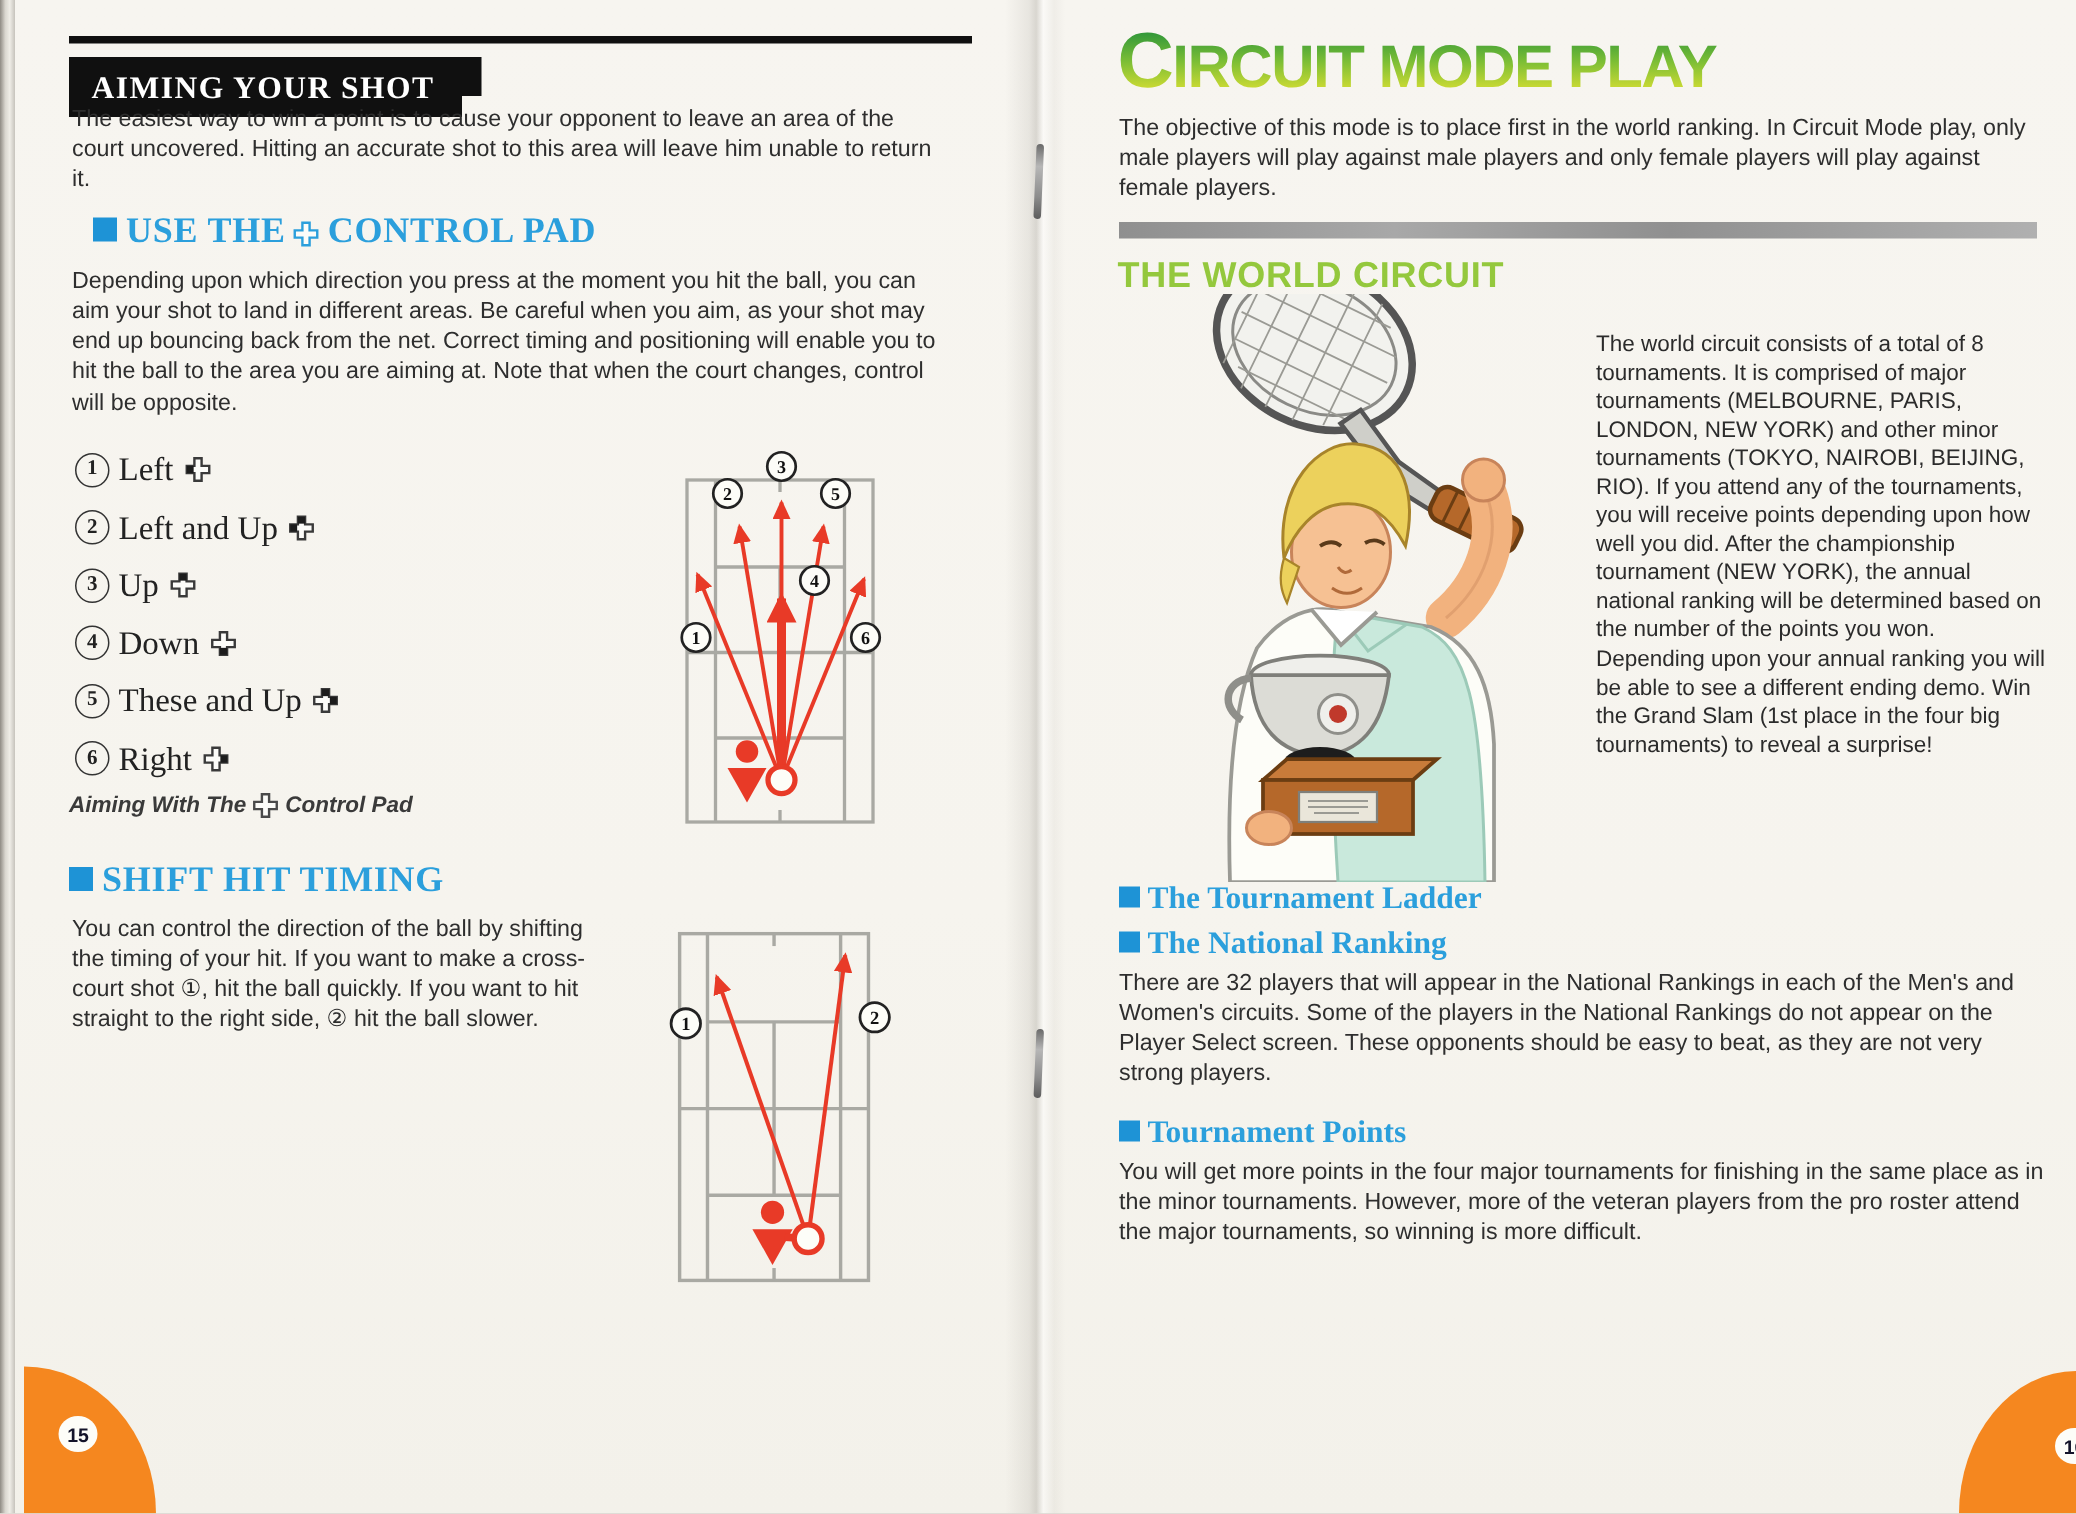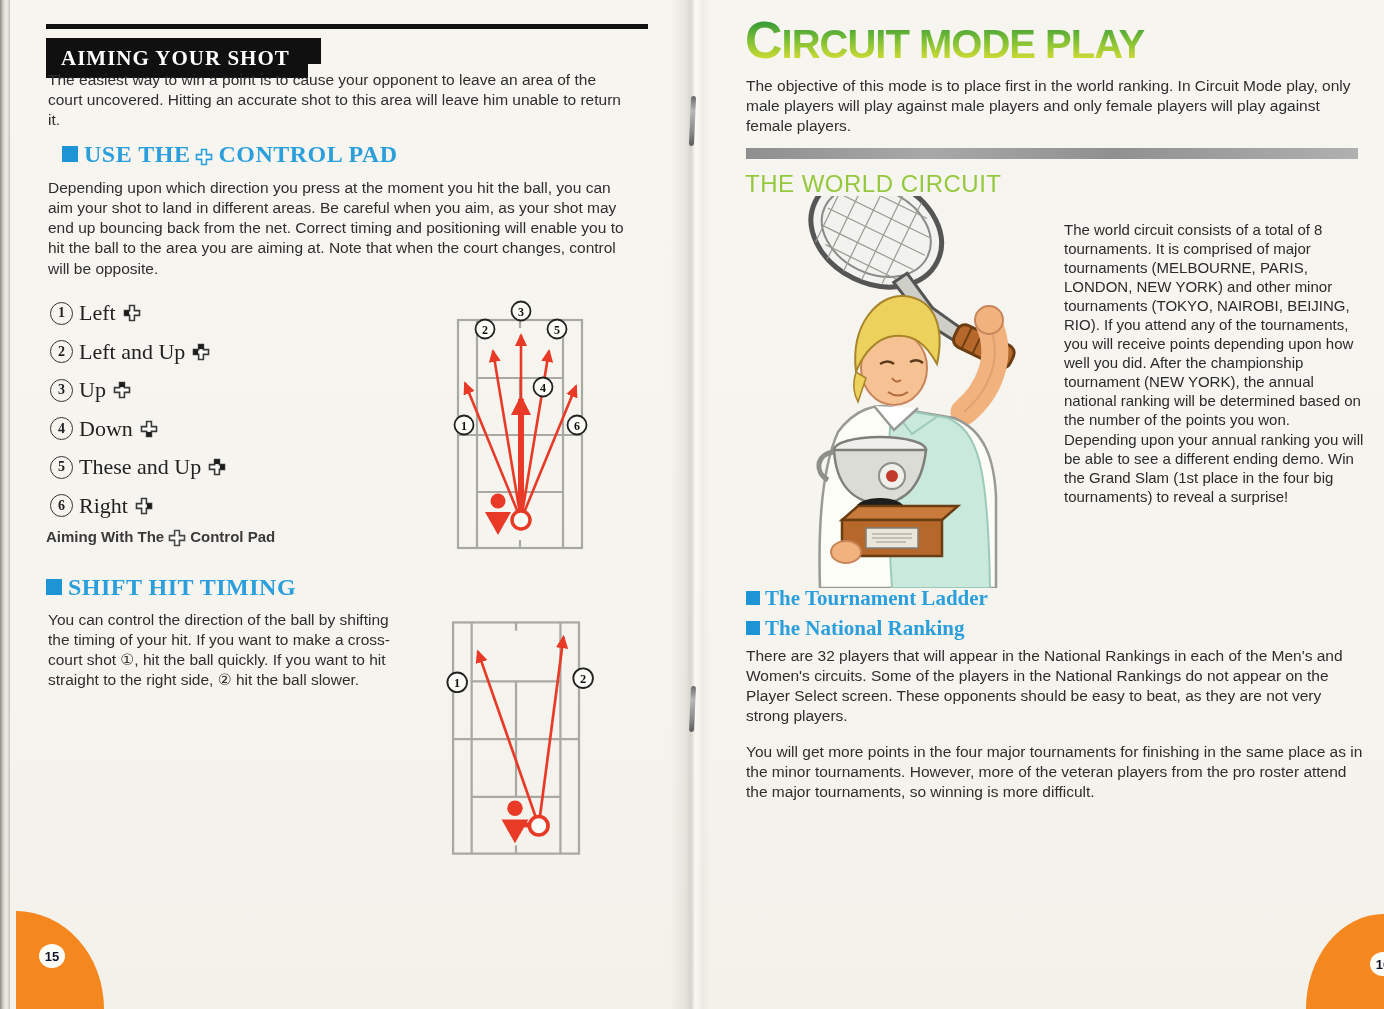--- a/index.html
+++ b/index.html
@@ -34,33 +34,33 @@
   .bh2{left:46px;top:574px;}
   .body1{position:absolute;left:48px;top:178px;width:590px;}
   .body2{position:absolute;left:48px;top:610px;width:356px;}
   .aim-list{position:absolute;left:50px;top:294px;margin:0;padding:0;list-style:none;}
   .aim-list li{height:38.5px;display:flex;align-items:center;
     font-family:"Liberation Serif","DejaVu Serif",serif;font-size:22px;color:#222;}
   .cnum{display:inline-flex;align-items:center;justify-content:center;width:21px;height:21px;
     border:1.6px solid #333;border-radius:50%;font-size:14px;font-weight:bold;margin-right:6px;flex:0 0 auto;
     font-family:"Liberation Serif","DejaVu Serif",serif;}
   .aim-list .pad{margin-left:7px;}
-  .caption{position:absolute;left:46px;top:528px;font-size:15px;font-weight:bold;color:#3a3a3a;}
+  .caption{position:absolute;left:46px;top:528px;font-size:15px;font-weight:bold;color:#3a3a3a;font-style:italic;}
   .caption .pad{margin:0 4px;vertical-align:-3px;}
   .bh-pad{margin:0 5px;vertical-align:-2px;}
   .court{position:absolute;}
   .court1{left:444px;top:298px;width:152px;height:266px;}
   .court2{left:422px;top:608px;width:186px;height:258px;}
 
   
   .r-title{position:absolute;left:53px;top:8px;}
   .intro-right{position:absolute;left:56px;top:76px;width:615px;}
   .gray-bar{position:absolute;left:56px;top:148px;width:612px;height:11px;
     background:linear-gradient(90deg,#8f8f8f,#a8a8a8 30%,#909090 60%,#b0b0b0);}
-  .green-head{position:absolute;left:55px;top:170px;margin:0;font-size:24px;font-weight:normal;
+  .green-head{position:absolute;left:55px;top:170px;margin:0;font-size:24px;font-weight:bold;
     color:#94c83d;letter-spacing:0.5px;}
   .illus{position:absolute;left:52px;top:196px;width:318px;height:392px;}
   .world-col{position:absolute;left:374px;top:205px;width:300px;font-size:15px;line-height:1.27;}
   .subsections{position:absolute;left:56px;top:586px;width:620px;}
   .sub-head{margin:0 0 5px 0;font-family:"Liberation Serif","DejaVu Serif",serif;font-weight:bold;
     font-size:21px;color:#2b9fdc;}
   .sub-head .sq{display:inline-block;width:14px;height:14px;background:#1e93d6;margin-right:5px;}
   .sub-body{margin:0 0 15px 0;}
 
   
@@ -303,20 +303,21 @@
 
       <ellipse cx="104" cy="356" rx="15" ry="11" fill="#f2b27e" stroke="#c8845a" stroke-width="2"></ellipse>
     </svg>
 
     <p class="world-col">The world circuit consists of a total of 8 tournaments. It is comprised of major tournaments (MELBOURNE, PARIS, LONDON, NEW YORK) and other minor tournaments (TOKYO, NAIROBI, BEIJING, RIO). If you attend any of the tournaments, you will receive points depending upon how well you did. After the championship tournament (NEW YORK), the annual national ranking will be determined based on the number of the points you won. Depending upon your annual ranking you will be able to see a different ending demo. Win the Grand Slam (1st place in the four big tournaments) to reveal a surprise!</p>
 
     <div class="subsections" id="subsections">
         <h3 class="sub-head"><span class="sq"></span><span>The Tournament Ladder</span></h3>
         <h3 class="sub-head"><span class="sq"></span><span>The National Ranking</span></h3>
         <p class="body sub-body">There are 32 players that will appear in the National Rankings in each of the Men's and Women's circuits. Some of the players in the National Rankings do not appear on the Player Select screen. These opponents should be easy to beat, as they are not very strong players.</p>
+        <h3 class="sub-head"><span class="sq"></span><span>Tournament Points</span></h3>
         <p class="body sub-body">You will get more points in the four major tournaments for finishing in the same place as in the minor tournaments. However, more of the veteran players from the pro roster attend the major tournaments, so winning is more difficult.</p>
       </div>
 
     <div class="corner corner-br">
       <span class="pagenum pn-right">16</span>
     </div>
   </div>
 </div>
 
 </body></html>

